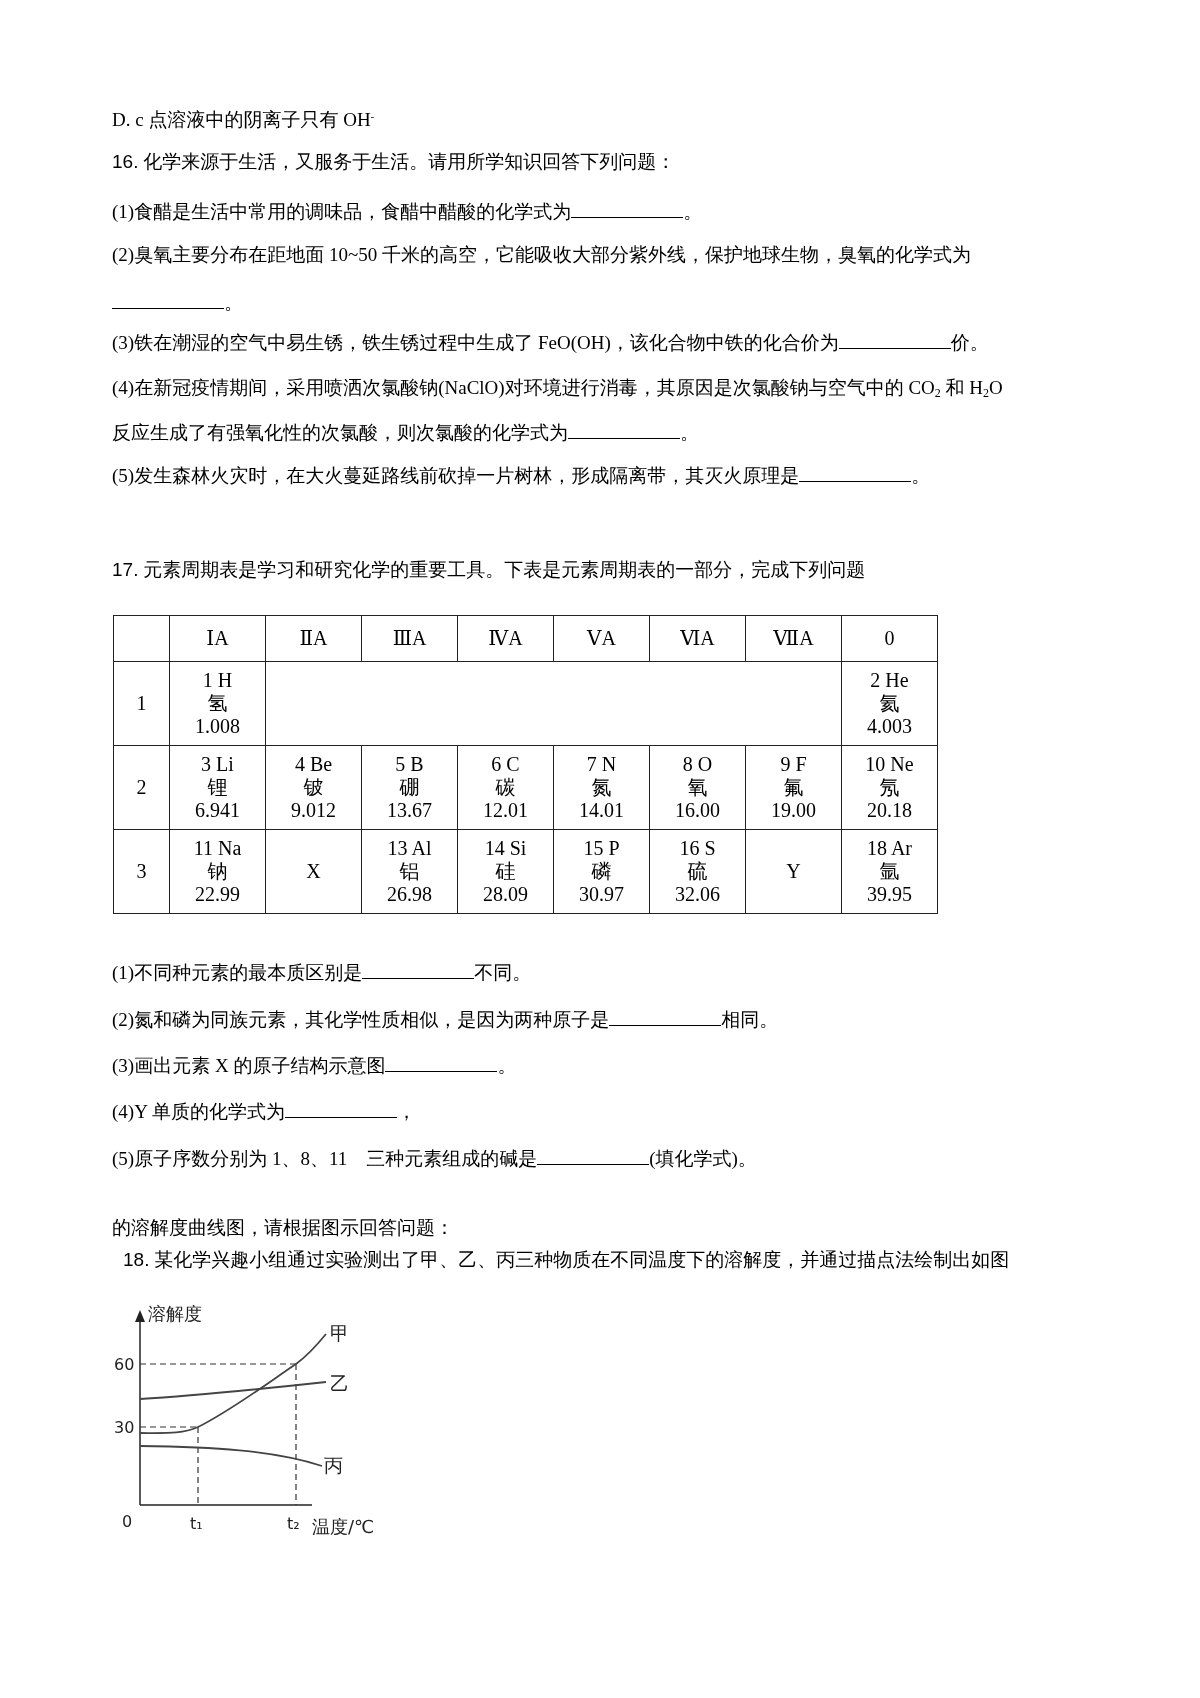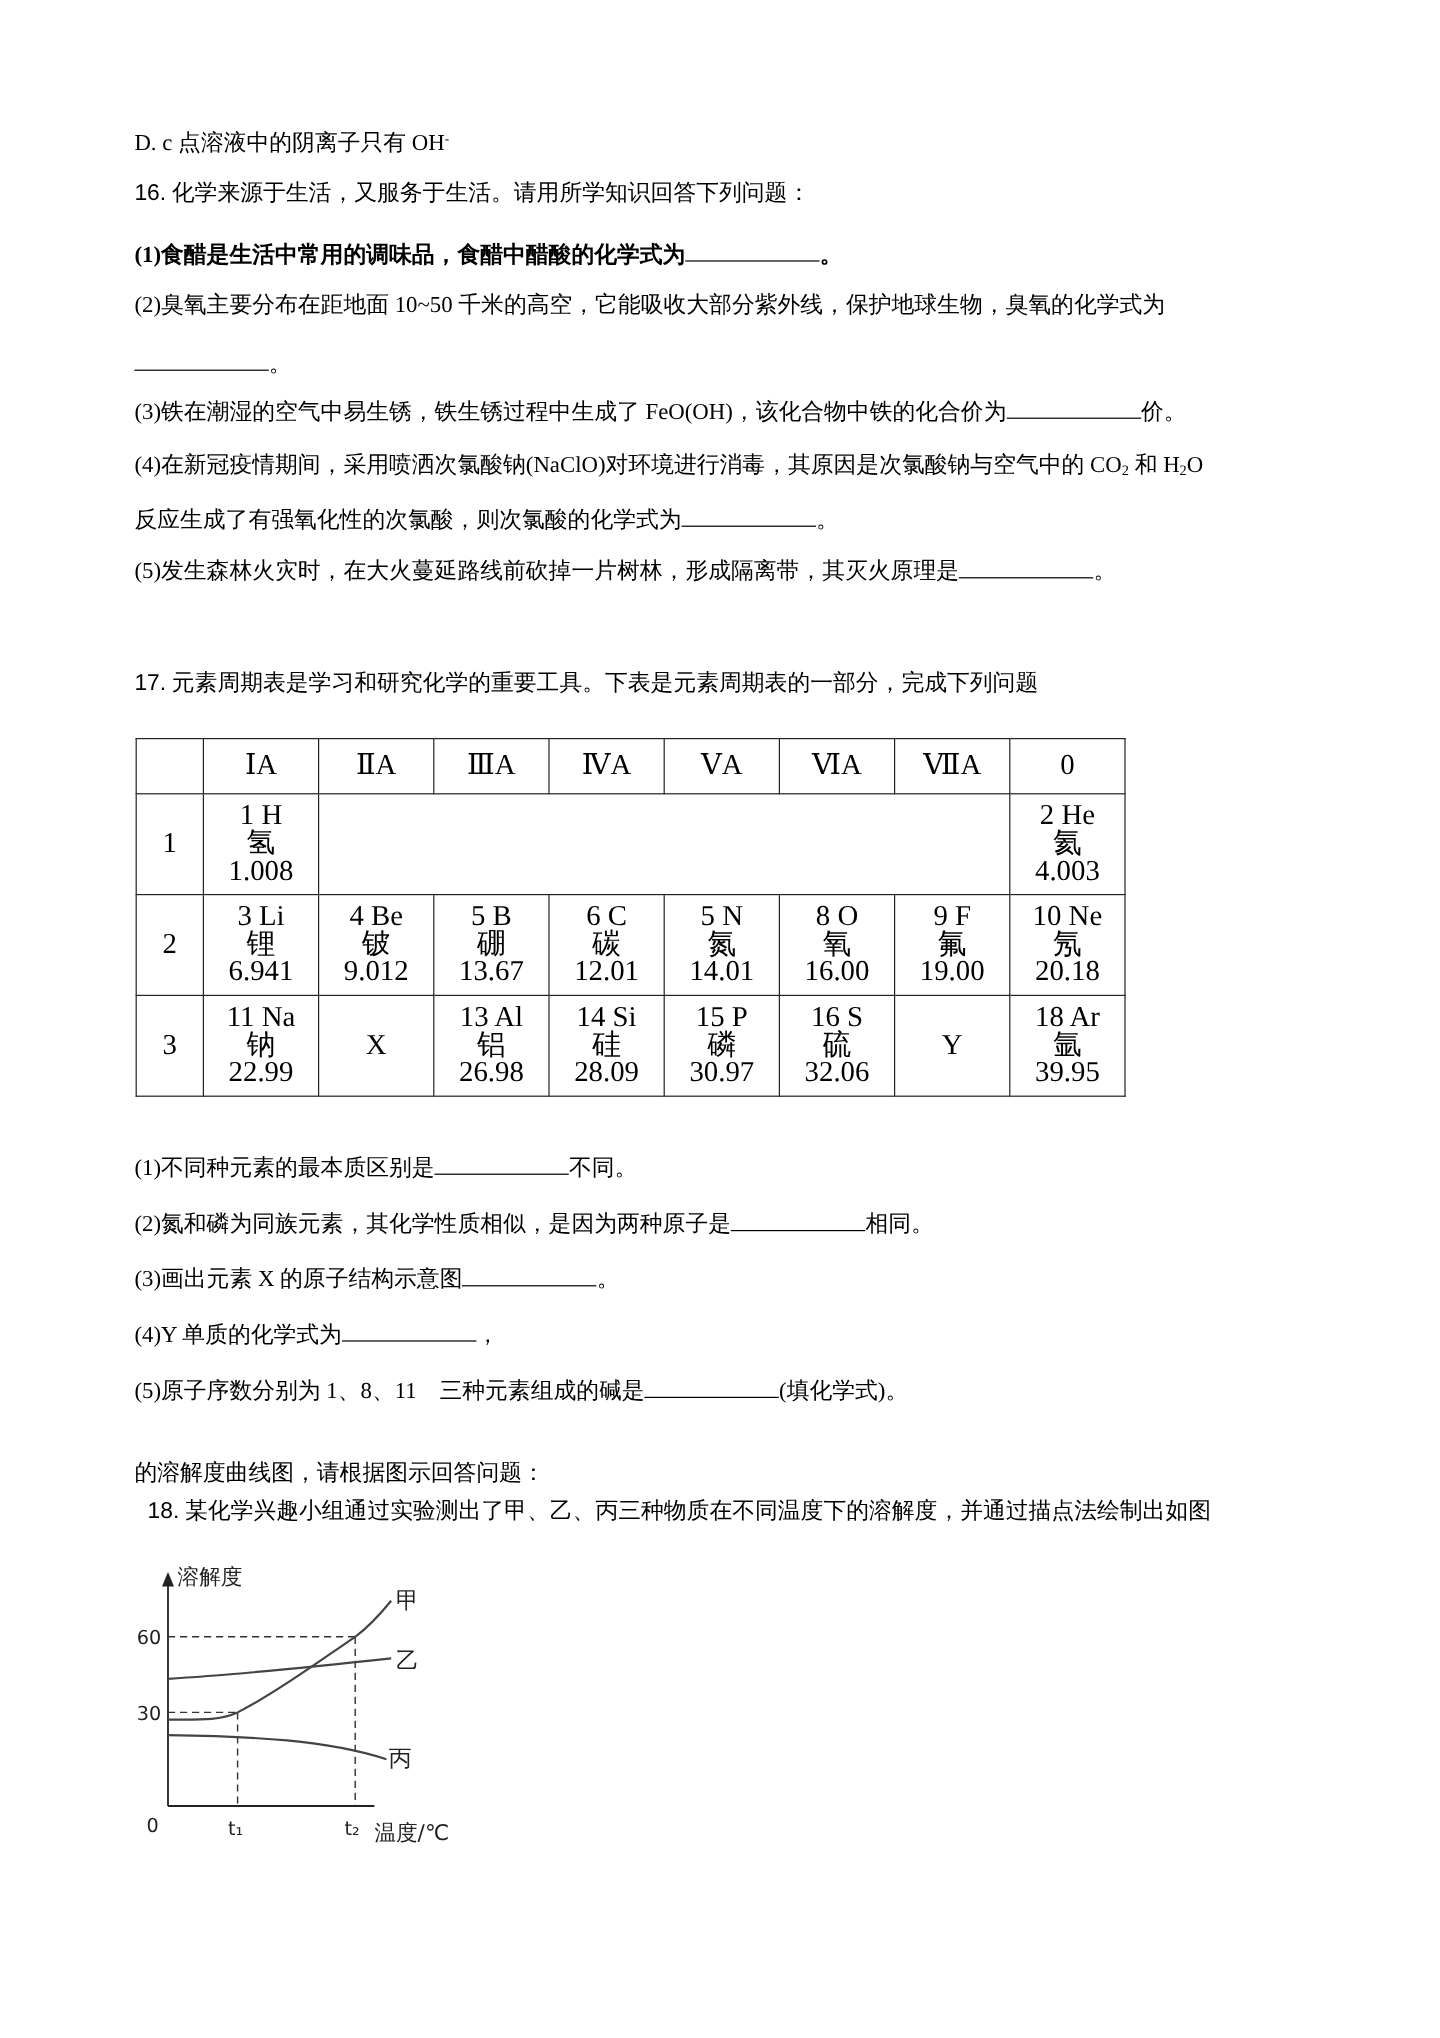--- a/index.html
+++ b/index.html
@@ -2,35 +2,35 @@
 <html><head>
 <meta charset="utf-8">
 <style>
   html, body { margin:0; padding:0; background:#fff; }
   body { width:1200px; height:1698px; position:relative; font-family:"Liberation Serif","DejaVu Serif",serif; color:#000; overflow:hidden; }
   .line { position:absolute; left:112px; font-size:19px; white-space:nowrap; line-height:24px; }
   .qnum { font-family:"Liberation Sans","DejaVu Sans",sans-serif;text-align:center; }
   .blank { display:inline-block; width:112px; border-bottom:1px solid #000; height:18px; vertical-align:baseline; }
   sub { font-size:12px; vertical-align:-3px; }
   sup { font-size:11px; vertical-align:6px; }
-  table.pt { position:absolute; left:113px; top:615px; border-collapse:collapse; font-family:"Liberation Serif","DejaVu Serif",serif; font-size:24px; }
+  table.pt { position:absolute; left:113px; top:615px; border-collapse:collapse; font-family:"Liberation Serif","DejaVu Serif",serif; font-size:20px; }
   table.pt td { border:1.5px solid #222; text-align:center; vertical-align:middle; padding:0; line-height:23px; }
   table.pt tr.hdr td { height:45px; }
   table.pt tr.r td { height:83px; }
   .c0 { width:55px; } .cc { width:95px; }
   .chart { position:absolute; left:112px; top:1300px; }
   .chart text { font-family:"DejaVu Sans","Liberation Sans",sans-serif; }
 </style>
 </head>
 <body>
 
 <div class="line" style="top:104px;"><span>D. c 点溶液中的阴离子只有 OH</span><sup>-</sup></div>
 
 <div class="line" style="top:150px;"><span class="qnum">16.</span> <span>化学来源于生活，又服务于生活。请用所学知识回答下列问题：</span></div>
-<div class="line" style="top:199px;font-weight:bold;"><span>(1)食醋是生活中常用的调味品，食醋中醋酸的化学式为</span><span class="blank"></span><span>。</span></div>
+<div class="line" style="top:199px;"><span>(1)食醋是生活中常用的调味品，食醋中醋酸的化学式为</span><span class="blank"></span><span>。</span></div>
 <div class="line" style="top:243px;"><span>(2)臭氧主要分布在距地面 10~50 千米的高空，它能吸收大部分紫外线，保护地球生物，臭氧的化学式为</span></div>
 <div class="line" style="top:290px;"><span class="blank"></span><span>。</span></div>
 <div class="line" style="top:330px;"><span>(3)铁在潮湿的空气中易生锈，铁生锈过程中生成了 FeO(OH)，该化合物中铁的化合价为</span><span class="blank"></span><span>价。</span></div>
 <div class="line" style="top:376px;"><span>(4)在新冠疫情期间，采用喷洒次氯酸钠(NaClO)对环境进行消毒，其原因是次氯酸钠与空气中的 CO</span><sub>2</sub><span> 和 H</span><sub>2</sub><span>O</span></div>
 <div class="line" style="top:420px;"><span>反应生成了有强氧化性的次氯酸，则次氯酸的化学式为</span><span class="blank"></span><span>。</span></div>
 <div class="line" style="top:463px;"><span>(5)发生森林火灾时，在大火蔓延路线前砍掉一片树林，形成隔离带，其灭火原理是</span><span class="blank"></span><span>。</span></div>
 
 <div class="line" style="top:558px;"><span class="qnum">17.</span> <span>元素周期表是学习和研究化学的重要工具。下表是元素周期表的一部分，完成下列问题</span></div>
 
 <table class="pt">
@@ -76,21 +76,21 @@
           <div>5 B</div>
           <div>硼</div>
           <div>13.67</div>
         </td>
     <td>
           <div>6 C</div>
           <div>碳</div>
           <div>12.01</div>
         </td>
     <td>
-          <div>5 N</div>
+          <div>7 N</div>
           <div>氮</div>
           <div>14.01</div>
         </td>
     <td>
           <div>8 O</div>
           <div>氧</div>
           <div>16.00</div>
         </td>
     <td>
           <div>9 F</div>

